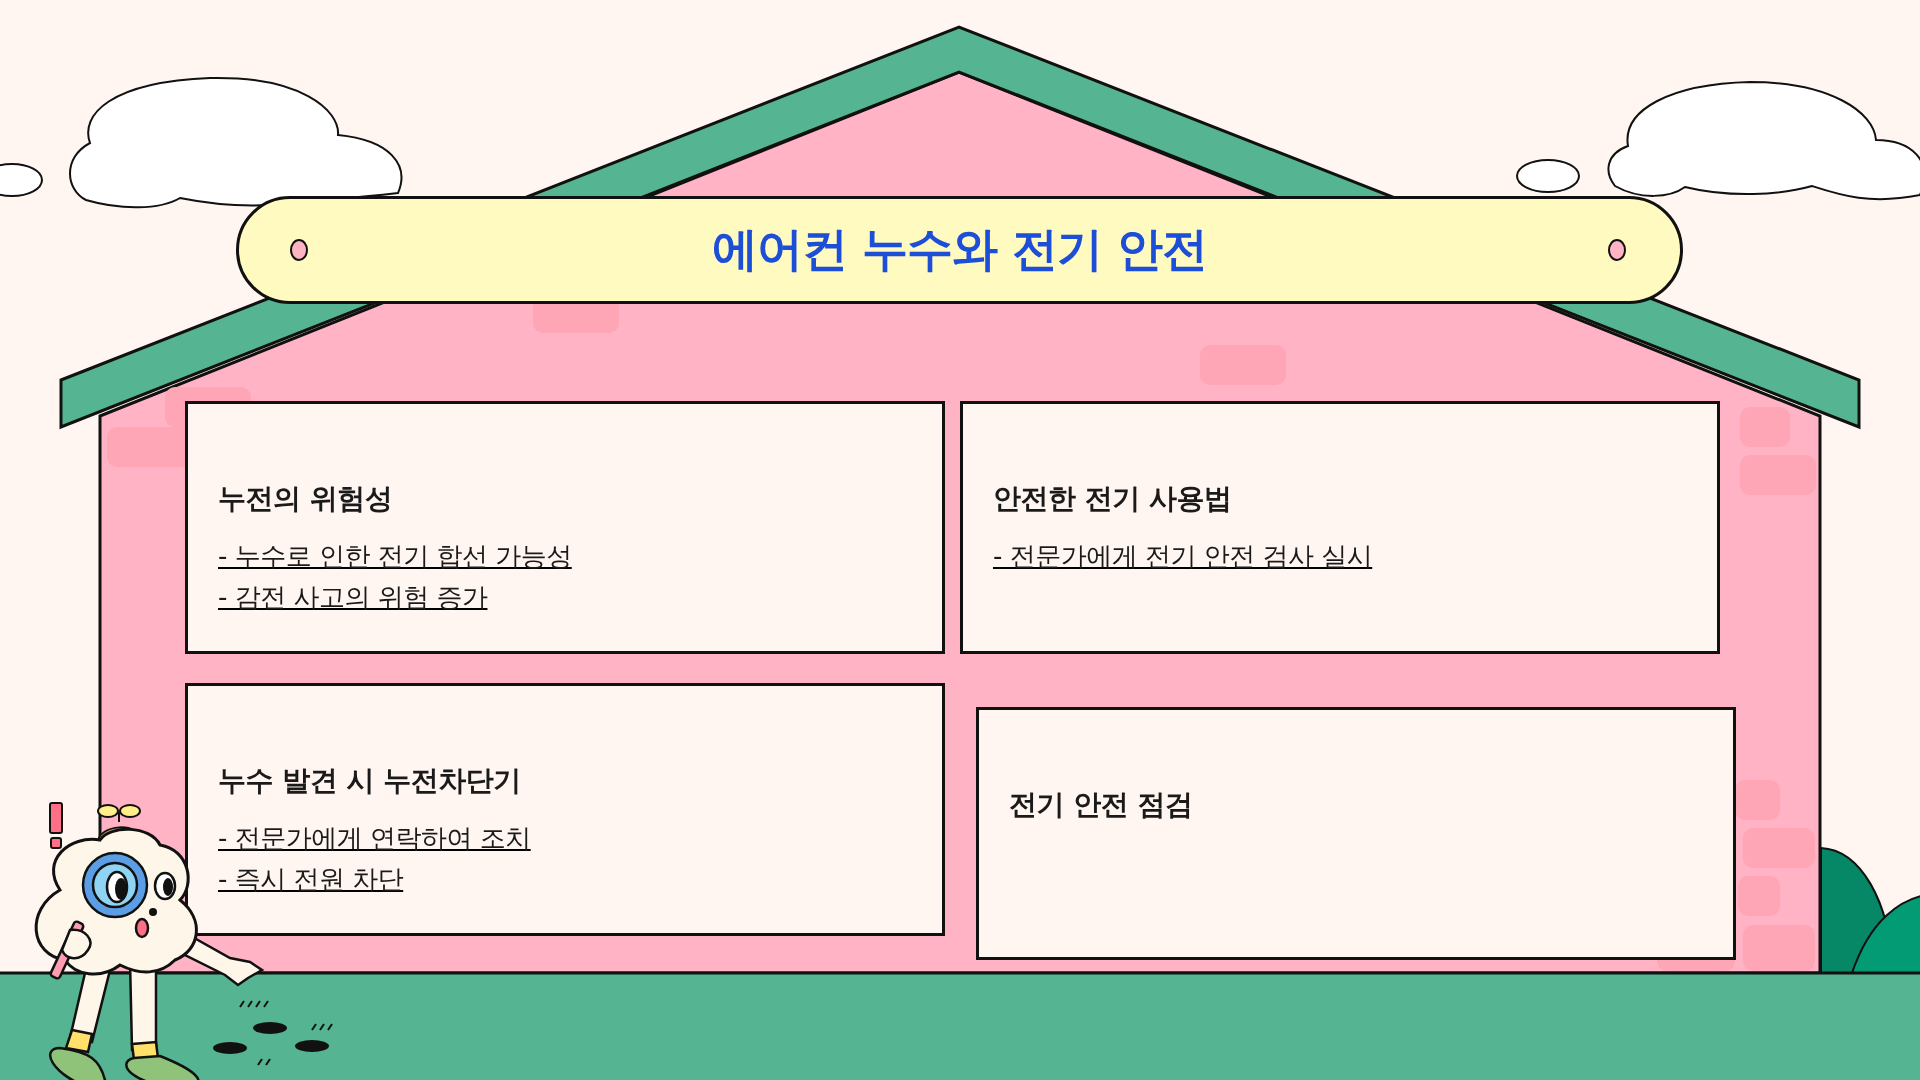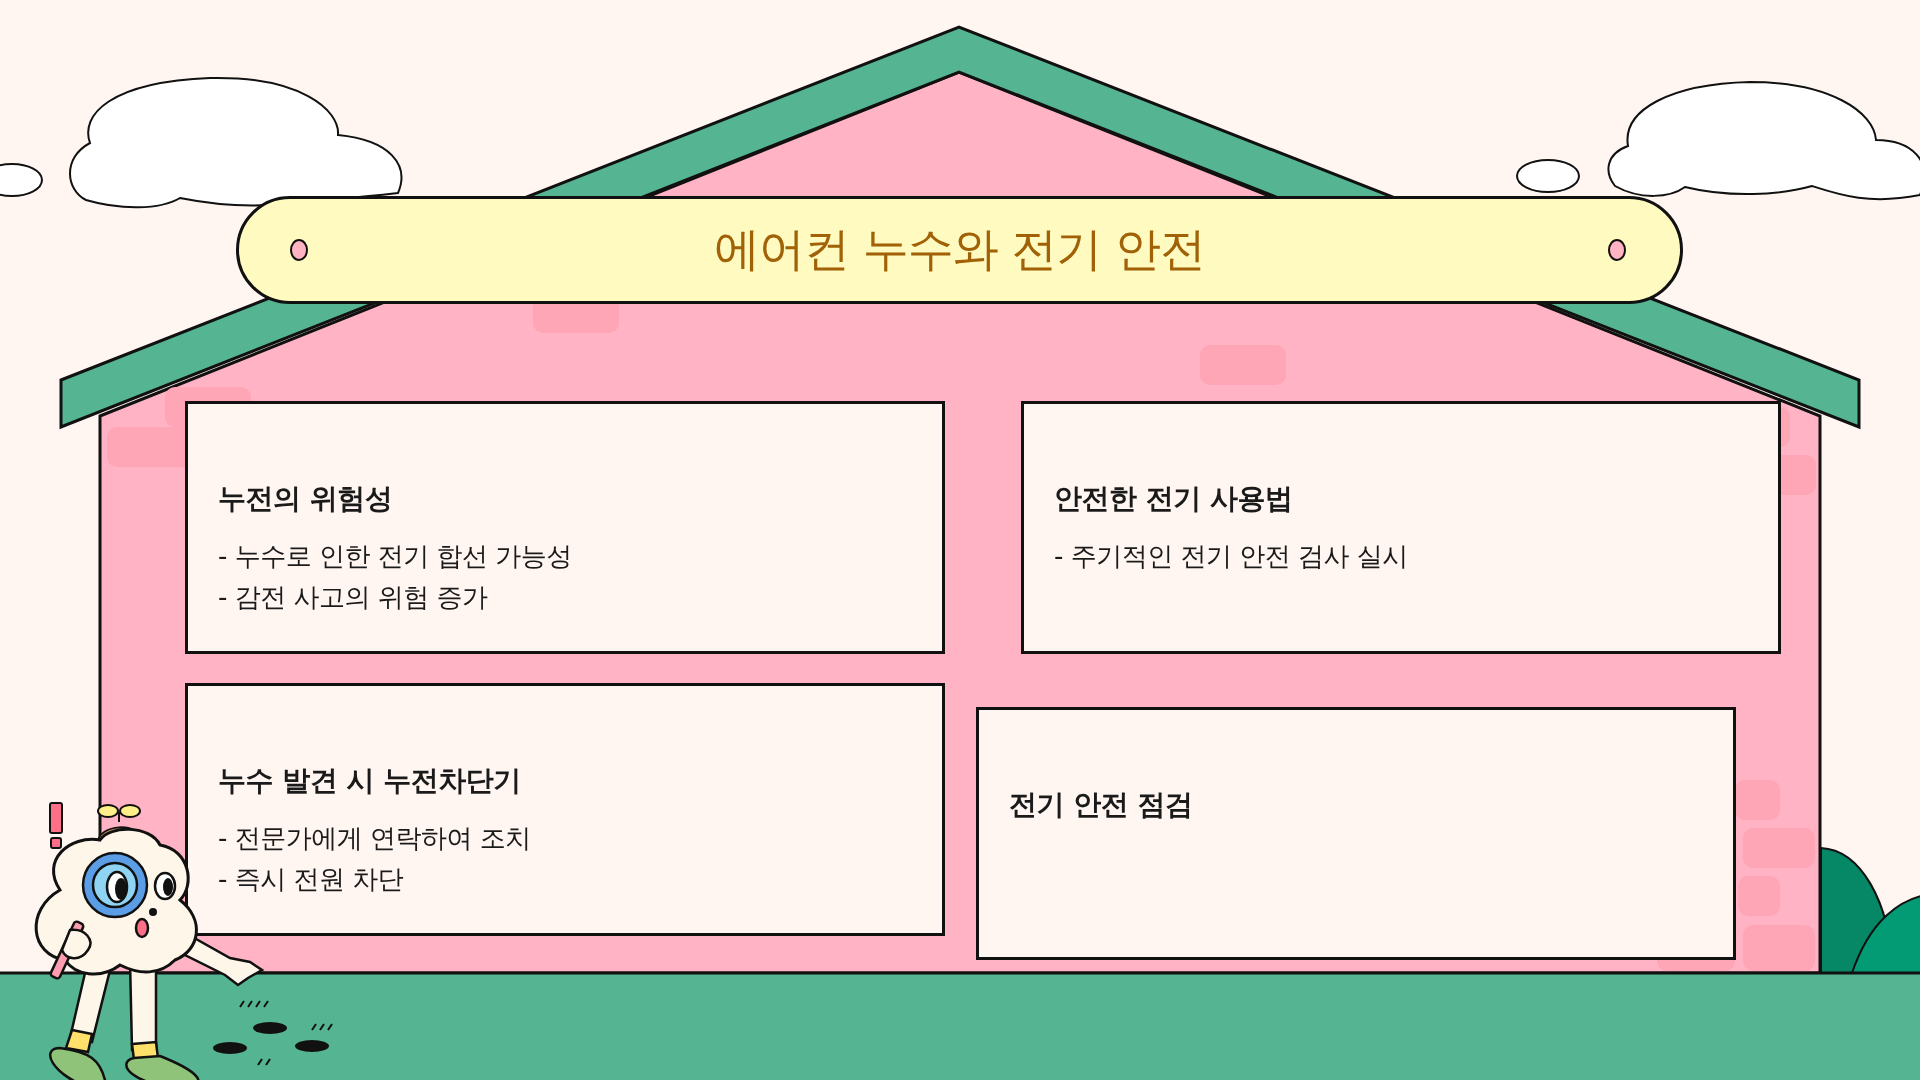--- a/index.html
+++ b/index.html
@@ -8,35 +8,35 @@
     background: #fff6f1;
     font-family: "DejaVu Sans", "Liberation Sans", sans-serif;
   }
   .scene { position: absolute; left: 0; top: 0; width: 1920px; height: 1080px; }
   .title-pill {
     position: absolute; left: 236px; top: 196px; width: 1447px; height: 108px;
     background: #fffac0; border: 3px solid #111; border-radius: 54px;
     box-sizing: border-box; display: flex; align-items: center; justify-content: center;
   }
   .title-pill .title {
-    font-size: 46px; font-weight: normal; color: #a16207; letter-spacing: -1px;
+    font-size: 46px; font-weight: bold; color: #1d4ed8; letter-spacing: -1px;
   }
   .pill-dot {
     position: absolute; top: 50%; width: 18px; height: 22px; margin-top: -11px;
     border-radius: 50%; background: #ffb3c3; border: 2.5px solid #111; box-sizing: border-box;
   }
   .card {
     position: absolute; width: 760px; height: 253px;
     background: #fff6f1; border: 3px solid #111; box-sizing: border-box;
     padding: 76px 0 0 30px;
   }
   .card h2 {
     margin: 0 0 18px 0; font-size: 28px; font-weight: bold; color: #1a1a1a; letter-spacing: -0.5px;
   }
-  .card ul { list-style: none; margin: 0; padding: 0; }
+  .card ul { list-style: none; margin: 0; padding: 0; text-decoration: underline; }
   .card li { font-size: 26px; color: #1a1a1a; line-height: 41px; letter-spacing: -0.5px; }
 </style>
 </head>
 <body>
 
 <div class="scene">
 
   <svg width="1920" height="1080" style="position:absolute;left:0;top:0">
 
     <g stroke="#111" stroke-width="2" fill="#fff">
@@ -83,24 +83,24 @@
   </div>
 
   <div class="card" style="left:185px;top:401px">
     <h2>누전의 위험성</h2>
     <ul>
       <li>- 누수로 인한 전기 합선 가능성</li>
       <li>- 감전 사고의 위험 증가</li>
     </ul>
   </div>
 
-  <div class="card" style="left:1021px;top:401px">
+  <div class="card" style="left:960px;top:401px">
     <h2>안전한 전기 사용법</h2>
     <ul>
-      <li>- 주기적인 전기 안전 검사 실시</li>
+      <li>- 전문가에게 전기 안전 검사 실시</li>
     </ul>
   </div>
 
   <div class="card" style="left:185px;top:683px">
     <h2>누수 발견 시 누전차단기</h2>
     <ul>
       <li>- 전문가에게 연락하여 조치</li>
       <li>- 즉시 전원 차단</li>
     </ul>
   </div>

